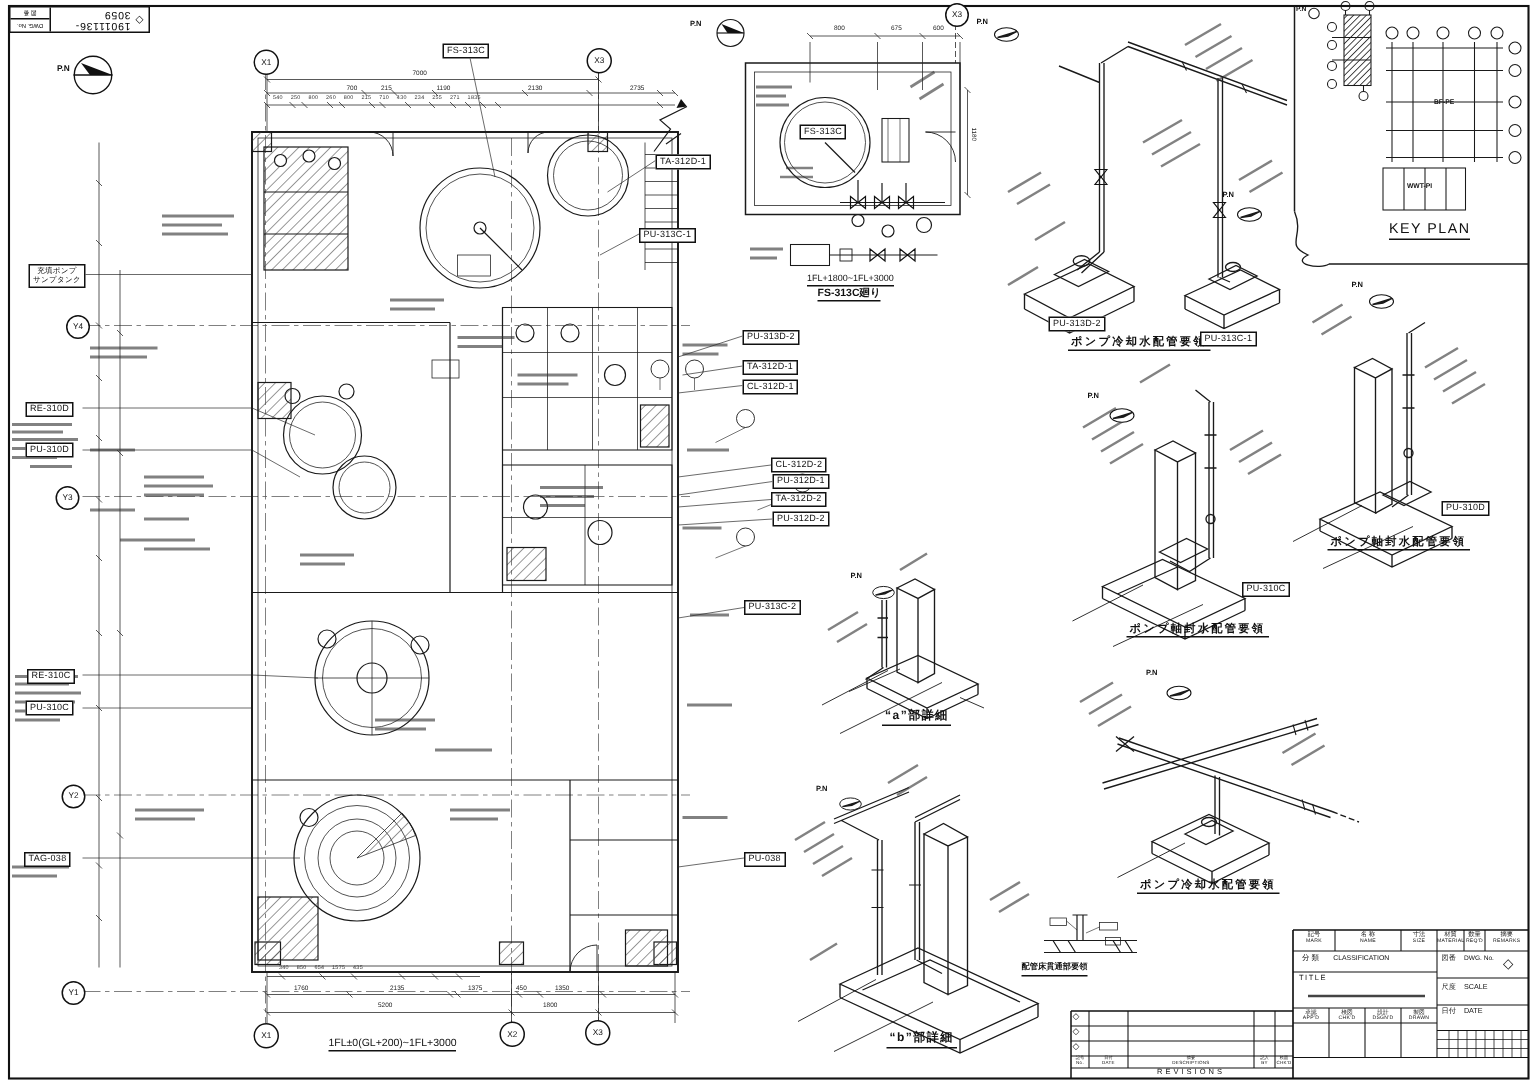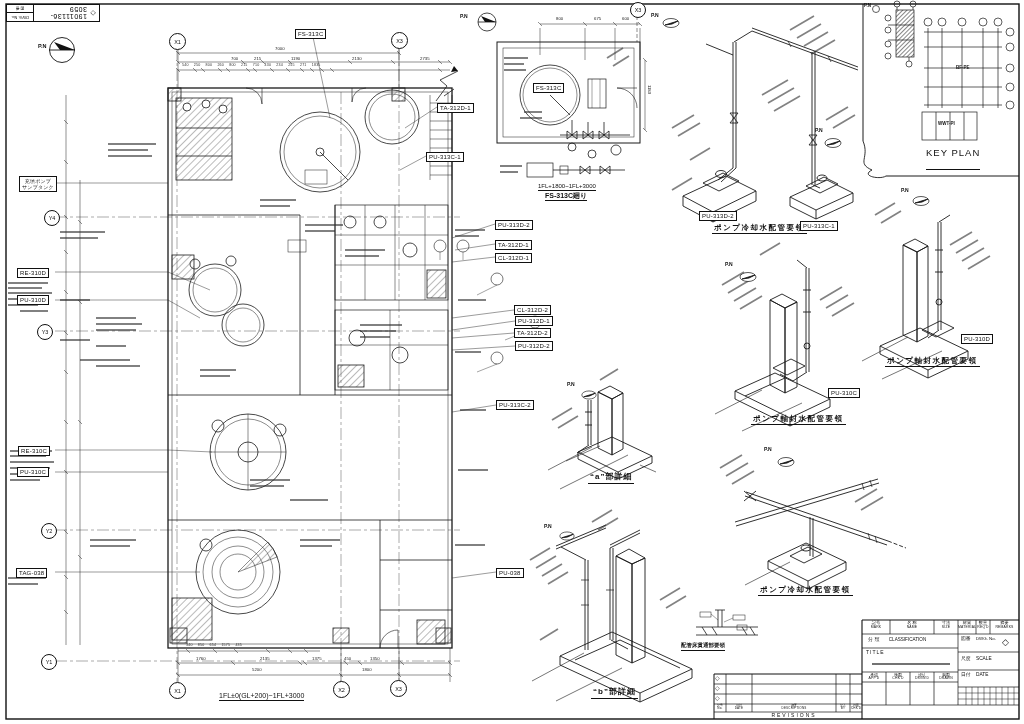--- a/index.html
+++ b/index.html
@@ -474,21 +474,21 @@
 <div class="t box" style="left:800px;top:221px">PU-313C-1</div>
 <div class="t cap" style="left:751px;top:415px">ポンプ軸封水配管要領</div>
 <div class="t box" style="left:828px;top:388px">PU-310C</div>
 <div class="t cap" style="left:885px;top:357px">ポンプ軸封水配管要領</div>
 <div class="t box" style="left:961px;top:334px">PU-310D</div>
 <div class="t cap2" style="left:588px;top:473px">“a”部詳細</div>
 <div class="t cap2" style="left:591px;top:688px">“b”部詳細</div>
 <div class="t cap" style="left:758px;top:586px">ポンプ冷却水配管要領</div>
 <div class="t un" style="left:681px;top:643px;font-size:5.5px;font-weight:bold">配管床貫通部要領</div>
 
-<div class="t" style="left:926px;top:148px;font-size:9.5px;letter-spacing:1px;border-bottom:1.2px solid #111;padding-bottom:11px">KEY PLAN</div>
+<div class="t" style="left:926px;top:148px;font-size:9.5px;letter-spacing:1px;border-bottom:1.2px solid #111;padding-bottom:1px">KEY PLAN</div>
 <div class="t" style="left:956px;top:66px;font-size:4.5px;font-weight:bold">BF-PE</div>
 <div class="t" style="left:938px;top:122px;font-size:4.5px;font-weight:bold">WWT-PI</div>
 
 <div class="tbx" style="left:862px;top:621px;width:28px">
       <span class="jp">記号</span>
       <span class="en">MARK</span>
     </div>
 <div class="tbx" style="left:890px;top:621px;width:44px">
       <span class="jp">名 称</span>
       <span class="en">NAME</span>

